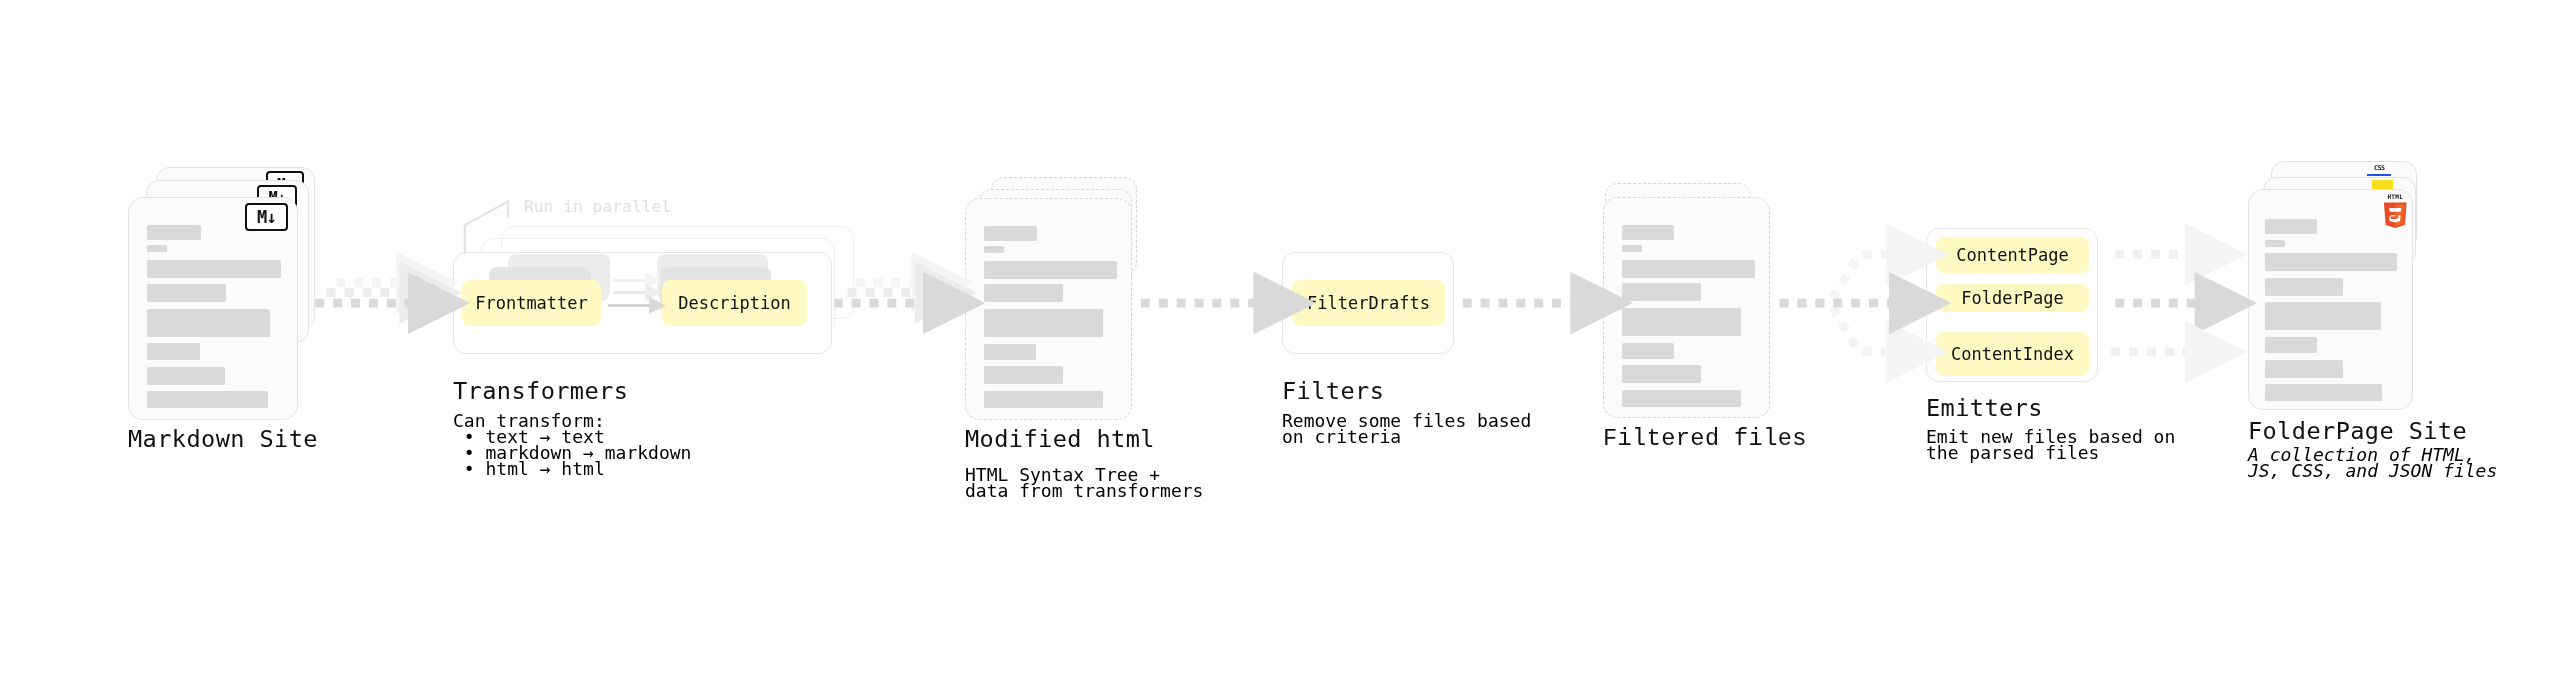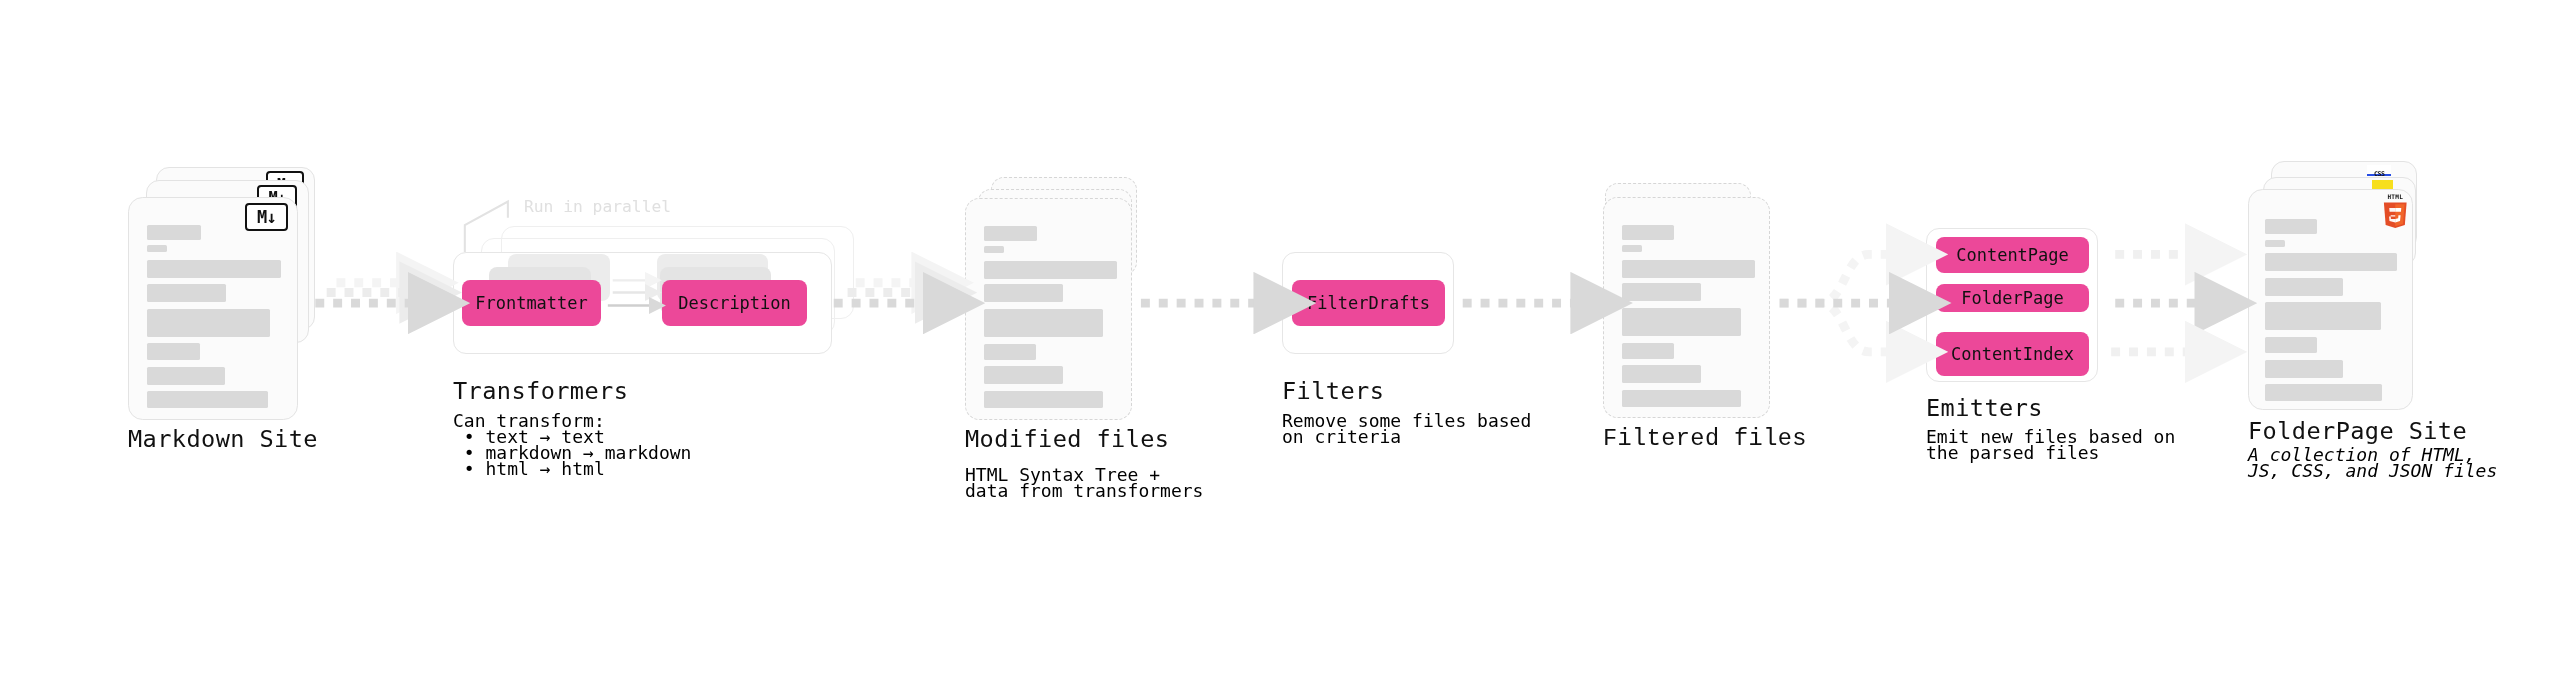--- a/index.html
+++ b/index.html
@@ -60,21 +60,21 @@
   .modbox{
     position:absolute;
     border:1.6px solid #e6e6e6;
     border-radius:13px;
     background:#ffffff;
     box-sizing:border-box;
   }
   .modbox.ghost{background:transparent;border-color:#efefef;}
   .chip{
     position:absolute;
-    background:#ec4899;
+    background:#fef9c3;
     border-radius:8.1px;
     display:flex;align-items:center;justify-content:center;
     font-size:17px;
     color:#111;
     box-sizing:border-box;
     white-space:nowrap;
   }
   .chip.ghost1{background:#e4e4e4;}
   .chip.ghost2{background:#ececec;}
 
@@ -143,21 +143,21 @@
       <div class="bar" style="left:18px;top:27px;width:53px;height:14.6px;"></div>
       <div class="bar" style="left:18px;top:47px;width:19.5px;height:6.5px;"></div>
       <div class="bar" style="left:18px;top:62px;width:133px;height:18px;"></div>
       <div class="bar" style="left:18px;top:85px;width:79px;height:18px;"></div>
       <div class="bar" style="left:18px;top:110px;width:119px;height:28.4px;"></div>
       <div class="bar" style="left:18px;top:145px;width:52px;height:16.3px;"></div>
       <div class="bar" style="left:18px;top:167px;width:79px;height:18px;"></div>
       <div class="bar" style="left:18px;top:192px;width:119px;height:17px;"></div>
     </div>
 
-    <div class="h-title" style="left:965px;top:425px;">Modified files</div>
+    <div class="h-title" style="left:965px;top:425px;">Modified html</div>
     <div class="h-sub" style="left:965px;top:467px;">HTML Syntax Tree +
 data from transformers</div>
   </div>
 
   <div>
     <div class="modbox" style="left:1282px;top:252px;width:172px;height:102px;"></div>
     <div class="chip" style="left:1292px;top:280px;width:153px;height:46px;">FilterDrafts</div>
 
     <div class="h-title" style="left:1282px;top:377px;">Filters</div>
     <div class="h-sub" style="left:1282px;top:413px;">Remove some files based
@@ -189,21 +189,21 @@
     <div class="h-title" style="left:1926px;top:394px;">Emitters</div>
     <div class="h-sub" style="left:1926px;top:429px;">Emit new files based on
 the parsed files</div>
   </div>
 
   <div>
     <div class="doccard" style="left:2271px;top:161px;width:146px;height:89px;border-radius:13px;"></div>
     <div style="position:absolute;left:2367px;top:165px;width:24.4px;height:11.4px;background:#ffffff;display:flex;align-items:flex-end;justify-content:center;">
       <div style="width:24.4px;height:2.4px;background:#264de4;"></div>
     </div>
-    <div style="position:absolute;left:2367px;top:169px;width:24.4px;height:9px;font-size:6.5px;font-weight:bold;color:#111;display:flex;align-items:center;justify-content:center;letter-spacing:-0.4px;">CSS</div>
+    <div style="position:absolute;left:2367px;top:163px;width:24.4px;height:9px;font-size:6.5px;font-weight:bold;color:#111;display:flex;align-items:center;justify-content:center;letter-spacing:-0.4px;">CSS</div>
 
     <div class="doccard" style="left:2263px;top:177px;width:153px;height:89px;border-radius:13px;"></div>
     <div style="position:absolute;left:2372px;top:180px;width:21px;height:14px;background:#f7df1e;"></div>
 
     <div class="doccard" style="left:2248px;top:189px;width:165px;height:221px;">
       <div class="bar" style="left:16.3px;top:29px;width:52px;height:14.6px;"></div>
       <div class="bar" style="left:16.3px;top:50px;width:19.5px;height:6.5px;"></div>
       <div class="bar" style="left:16.3px;top:63px;width:132px;height:18px;"></div>
       <div class="bar" style="left:16.3px;top:88px;width:78px;height:18px;"></div>
       <div class="bar" style="left:16.3px;top:112px;width:116px;height:28.4px;"></div>

